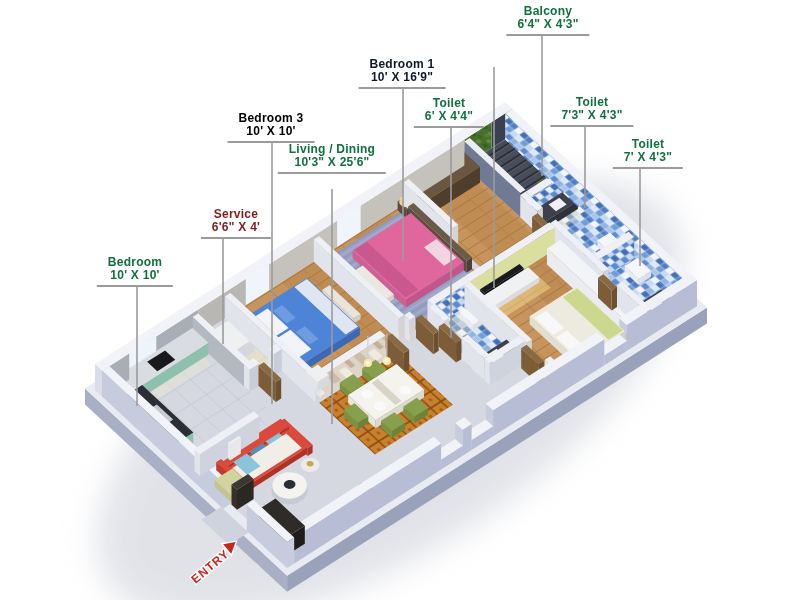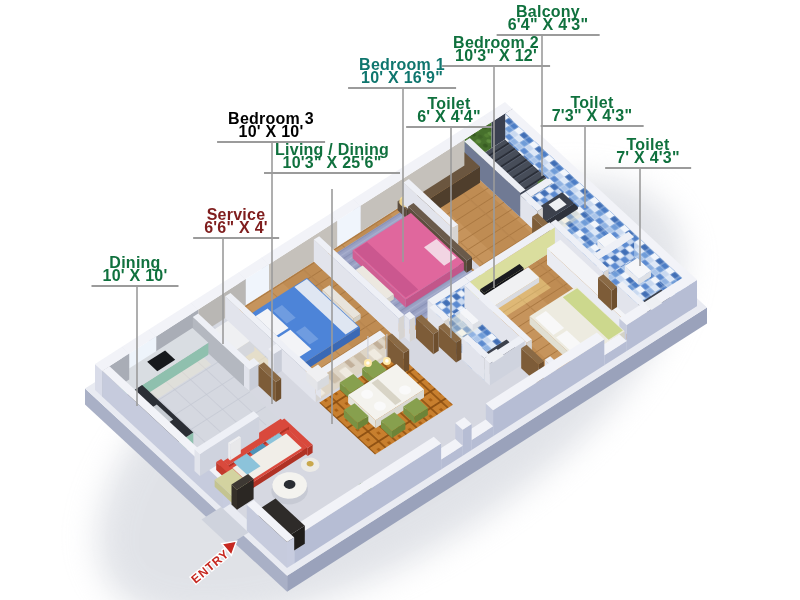--- a/index.html
+++ b/index.html
@@ -1,21 +1,21 @@
 <!DOCTYPE html>
 <html><head>
 <meta charset="utf-8">
 <style>
   html,body{margin:0;padding:0;background:#ffffff;}
   #stage{position:relative;width:800px;height:600px;background:#ffffff;overflow:hidden;
          font-family:"Liberation Sans",sans-serif;}
   #plan-svg{position:absolute;left:0;top:0;}
   #labels-layer{position:absolute;left:0;top:0;width:800px;height:600px;pointer-events:none;}
   .room-label{position:absolute;transform:translateX(-50%);text-align:center;white-space:nowrap;
-              font-size:16px;font-weight:bold;line-height:13px;letter-spacing:.25px;}
+              font-size:12px;font-weight:bold;line-height:13px;letter-spacing:.25px;}
   .room-label .rule{height:2px;margin-top:3px;width:calc(100% + 22px);margin-left:-11px;}
   #plan-svg text{font-family:"Liberation Sans",sans-serif;}
 </style>
 </head>
 <body>
 
 <div id="stage">
   <svg id="plan-svg" width="800" height="600" viewBox="0 0 800 600">
     <defs>
       <filter id="blur1" x="-40%" y="-40%" width="180%" height="180%">
@@ -594,52 +594,47 @@
         <line x1="585" y1="127" x2="585" y2="208" stroke="#9b9b9b" stroke-width="1.6"></line>
         <line x1="640" y1="169" x2="640" y2="266" stroke="#9b9b9b" stroke-width="1.6"></line>
       </g>
     <g id="entry-g" transform="translate(193,581) rotate(-40)">
         <text x="0" y="4" font-size="12" font-weight="bold" fill="#c62820" stroke="#ffffff" stroke-width="2.6" paint-order="stroke" letter-spacing="1">ENTRY</text>
         <polygon points="46,-10 59,-2.5 46,5" fill="#c62820" stroke="#ffffff" stroke-width="1.4"></polygon>
       </g>
   </svg>
   <div id="labels-layer">
       <div class="room-label" style="left: 135px; top: 256px; color: rgb(16, 113, 62);">
-        <div>Dining</div>
+        <div>Bedroom</div>
         <div>10' X 10'</div>
         <div class="rule" style="background: rgb(155, 155, 155);"></div>
       </div>
       <div class="room-label" style="left: 236px; top: 208px; color: #7f1d1d;">
         <div>Service</div>
         <div>6'6" X 4'</div>
         <div class="rule" style="background: rgb(155, 155, 155);"></div>
       </div>
       <div class="room-label" style="left: 271px; top: 112px; color: #000000;">
         <div>Bedroom 3</div>
         <div>10' X 10'</div>
         <div class="rule" style="background: rgb(155, 155, 155);"></div>
       </div>
       <div class="room-label" style="left: 332px; top: 143px; color: rgb(16, 113, 62);">
         <div>Living / Dining</div>
         <div>10'3" X 25'6"</div>
         <div class="rule" style="background: rgb(155, 155, 155);"></div>
       </div>
-      <div class="room-label" style="left: 402px; top: 58px; color: #0f766e;">
+      <div class="room-label" style="left: 402px; top: 58px; color: #0f172a;">
         <div>Bedroom 1</div>
         <div>10' X 16'9"</div>
         <div class="rule" style="background: rgb(155, 155, 155);"></div>
       </div>
       <div class="room-label" style="left: 449px; top: 97px; color: rgb(16, 113, 62);">
         <div>Toilet</div>
         <div>6' X 4'4"</div>
-        <div class="rule" style="background: rgb(155, 155, 155);"></div>
-      </div>
-      <div class="room-label" style="left: 496px; top: 36px; color: rgb(16, 113, 62);">
-        <div>Bedroom 2</div>
-        <div>10'3" X 12'</div>
         <div class="rule" style="background: rgb(155, 155, 155);"></div>
       </div>
       <div class="room-label" style="left: 548px; top: 5px; color: rgb(16, 113, 62);">
         <div>Balcony</div>
         <div>6'4" X 4'3"</div>
         <div class="rule" style="background: rgb(155, 155, 155);"></div>
       </div>
       <div class="room-label" style="left: 592px; top: 96px; color: rgb(16, 113, 62);">
         <div>Toilet</div>
         <div>7'3" X 4'3"</div>

